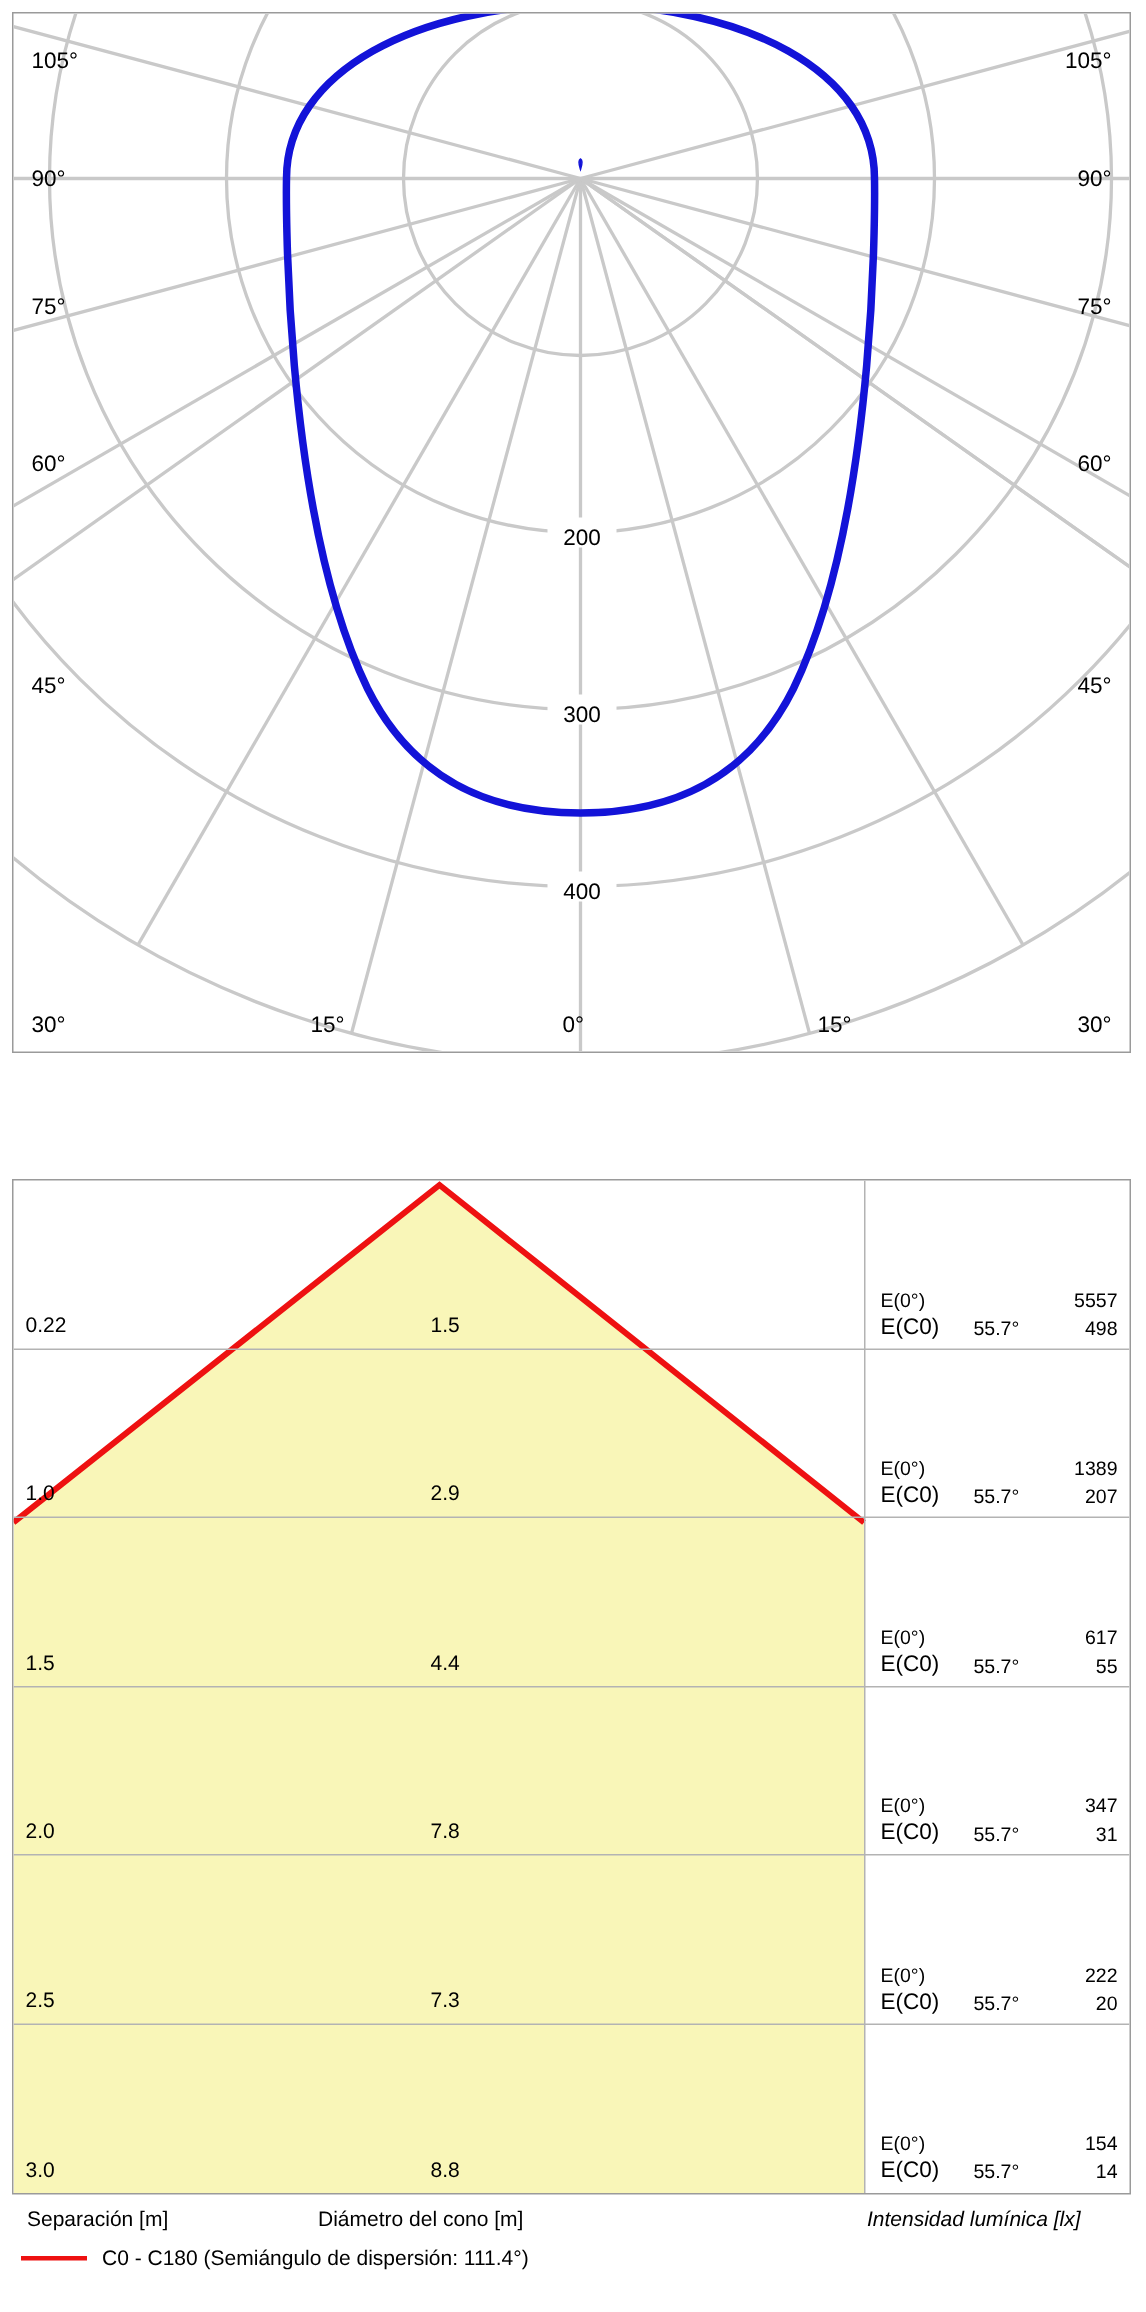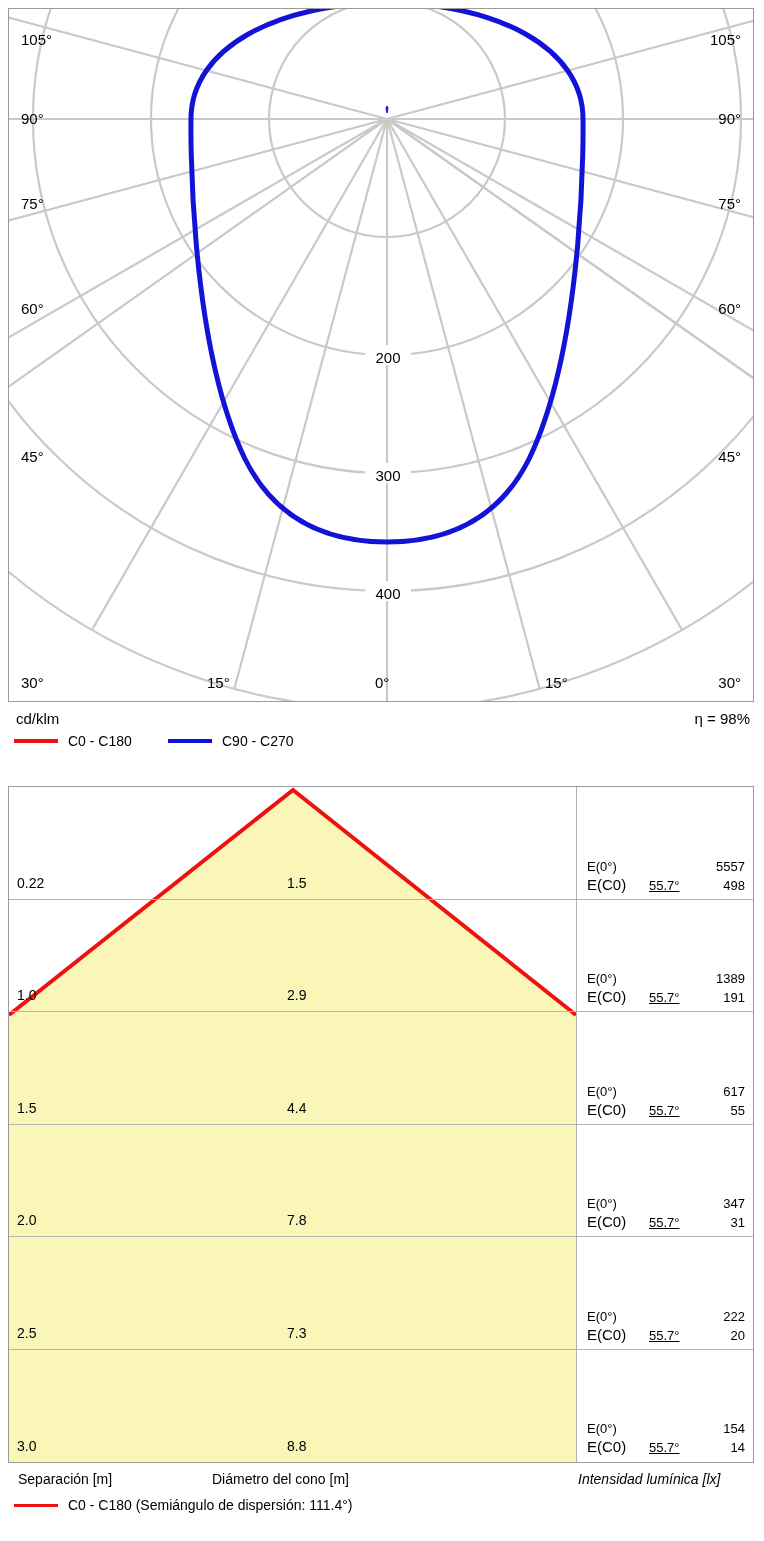--- a/index.html
+++ b/index.html
@@ -153,21 +153,20 @@
     position: absolute;
     left: 10px;
     bottom: 7px;
     font-size: 15px;
   }
   .illum-cell .ec0-angle {
     position: absolute;
     left: 72px;
     bottom: 7px;
     font-size: 13px;
-    text-decoration: underline;
   }
   .illum-cell .ec0-val {
     position: absolute;
     right: 8px;
     bottom: 7px;
     font-size: 13px;
     text-align: right;
   }
   .cone-footer {
     position: relative;
@@ -291,34 +290,20 @@
           <text x="732" y="453" text-anchor="end">45°</text>
           <text x="732" y="679" text-anchor="end">30°</text>
 
           <text x="198" y="679">15°</text>
           <text x="366" y="679">0°</text>
           <text x="536" y="679">15°</text>
         </g>
       </svg>
     </div>
 
-    <div class="polar-footer">
-      <div class="cdklm">cd/klm</div>
-      <div class="eta">η = 98%</div>
-      <div class="legend-row">
-        <div class="legend-item legend-c0">
-          <span class="swatch" style="background:#ee1111"></span>
-          <span>C0 - C180</span>
-        </div>
-        <div class="legend-item legend-c90">
-          <span class="swatch" style="background:#1313d8"></span>
-          <span>C90 - C270</span>
-        </div>
-      </div>
-    </div>
   </div>
 
   <div class="cone-block">
     <div class="cone-frame">
 
       <svg class="cone-svg" width="744" height="675" viewBox="0 0 744 675">
 
         <polygon points="284,3 567,228 567,675 0,675 0,228" fill="#f9f6b8" stroke="none"></polygon>
 
         <polyline points="0,228 284,3 567,228" fill="none" stroke="#ee1111" stroke-width="4"></polyline>
@@ -358,21 +343,21 @@
         <div class="e0-val">5557</div>
         <div class="ec0-label">E(C0)</div>
         <div class="ec0-angle">55.7°</div>
         <div class="ec0-val">498</div>
       </div>
       <div class="illum-cell" style="top:112.5px;">
         <div class="e0-label">E(0°)</div>
         <div class="e0-val">1389</div>
         <div class="ec0-label">E(C0)</div>
         <div class="ec0-angle">55.7°</div>
-        <div class="ec0-val">191</div>
+        <div class="ec0-val">207</div>
       </div>
       <div class="illum-cell" style="top:225px;">
         <div class="e0-label">E(0°)</div>
         <div class="e0-val">617</div>
         <div class="ec0-label">E(C0)</div>
         <div class="ec0-angle">55.7°</div>
         <div class="ec0-val">55</div>
       </div>
       <div class="illum-cell" style="top:337.5px;">
         <div class="e0-label">E(0°)</div>

